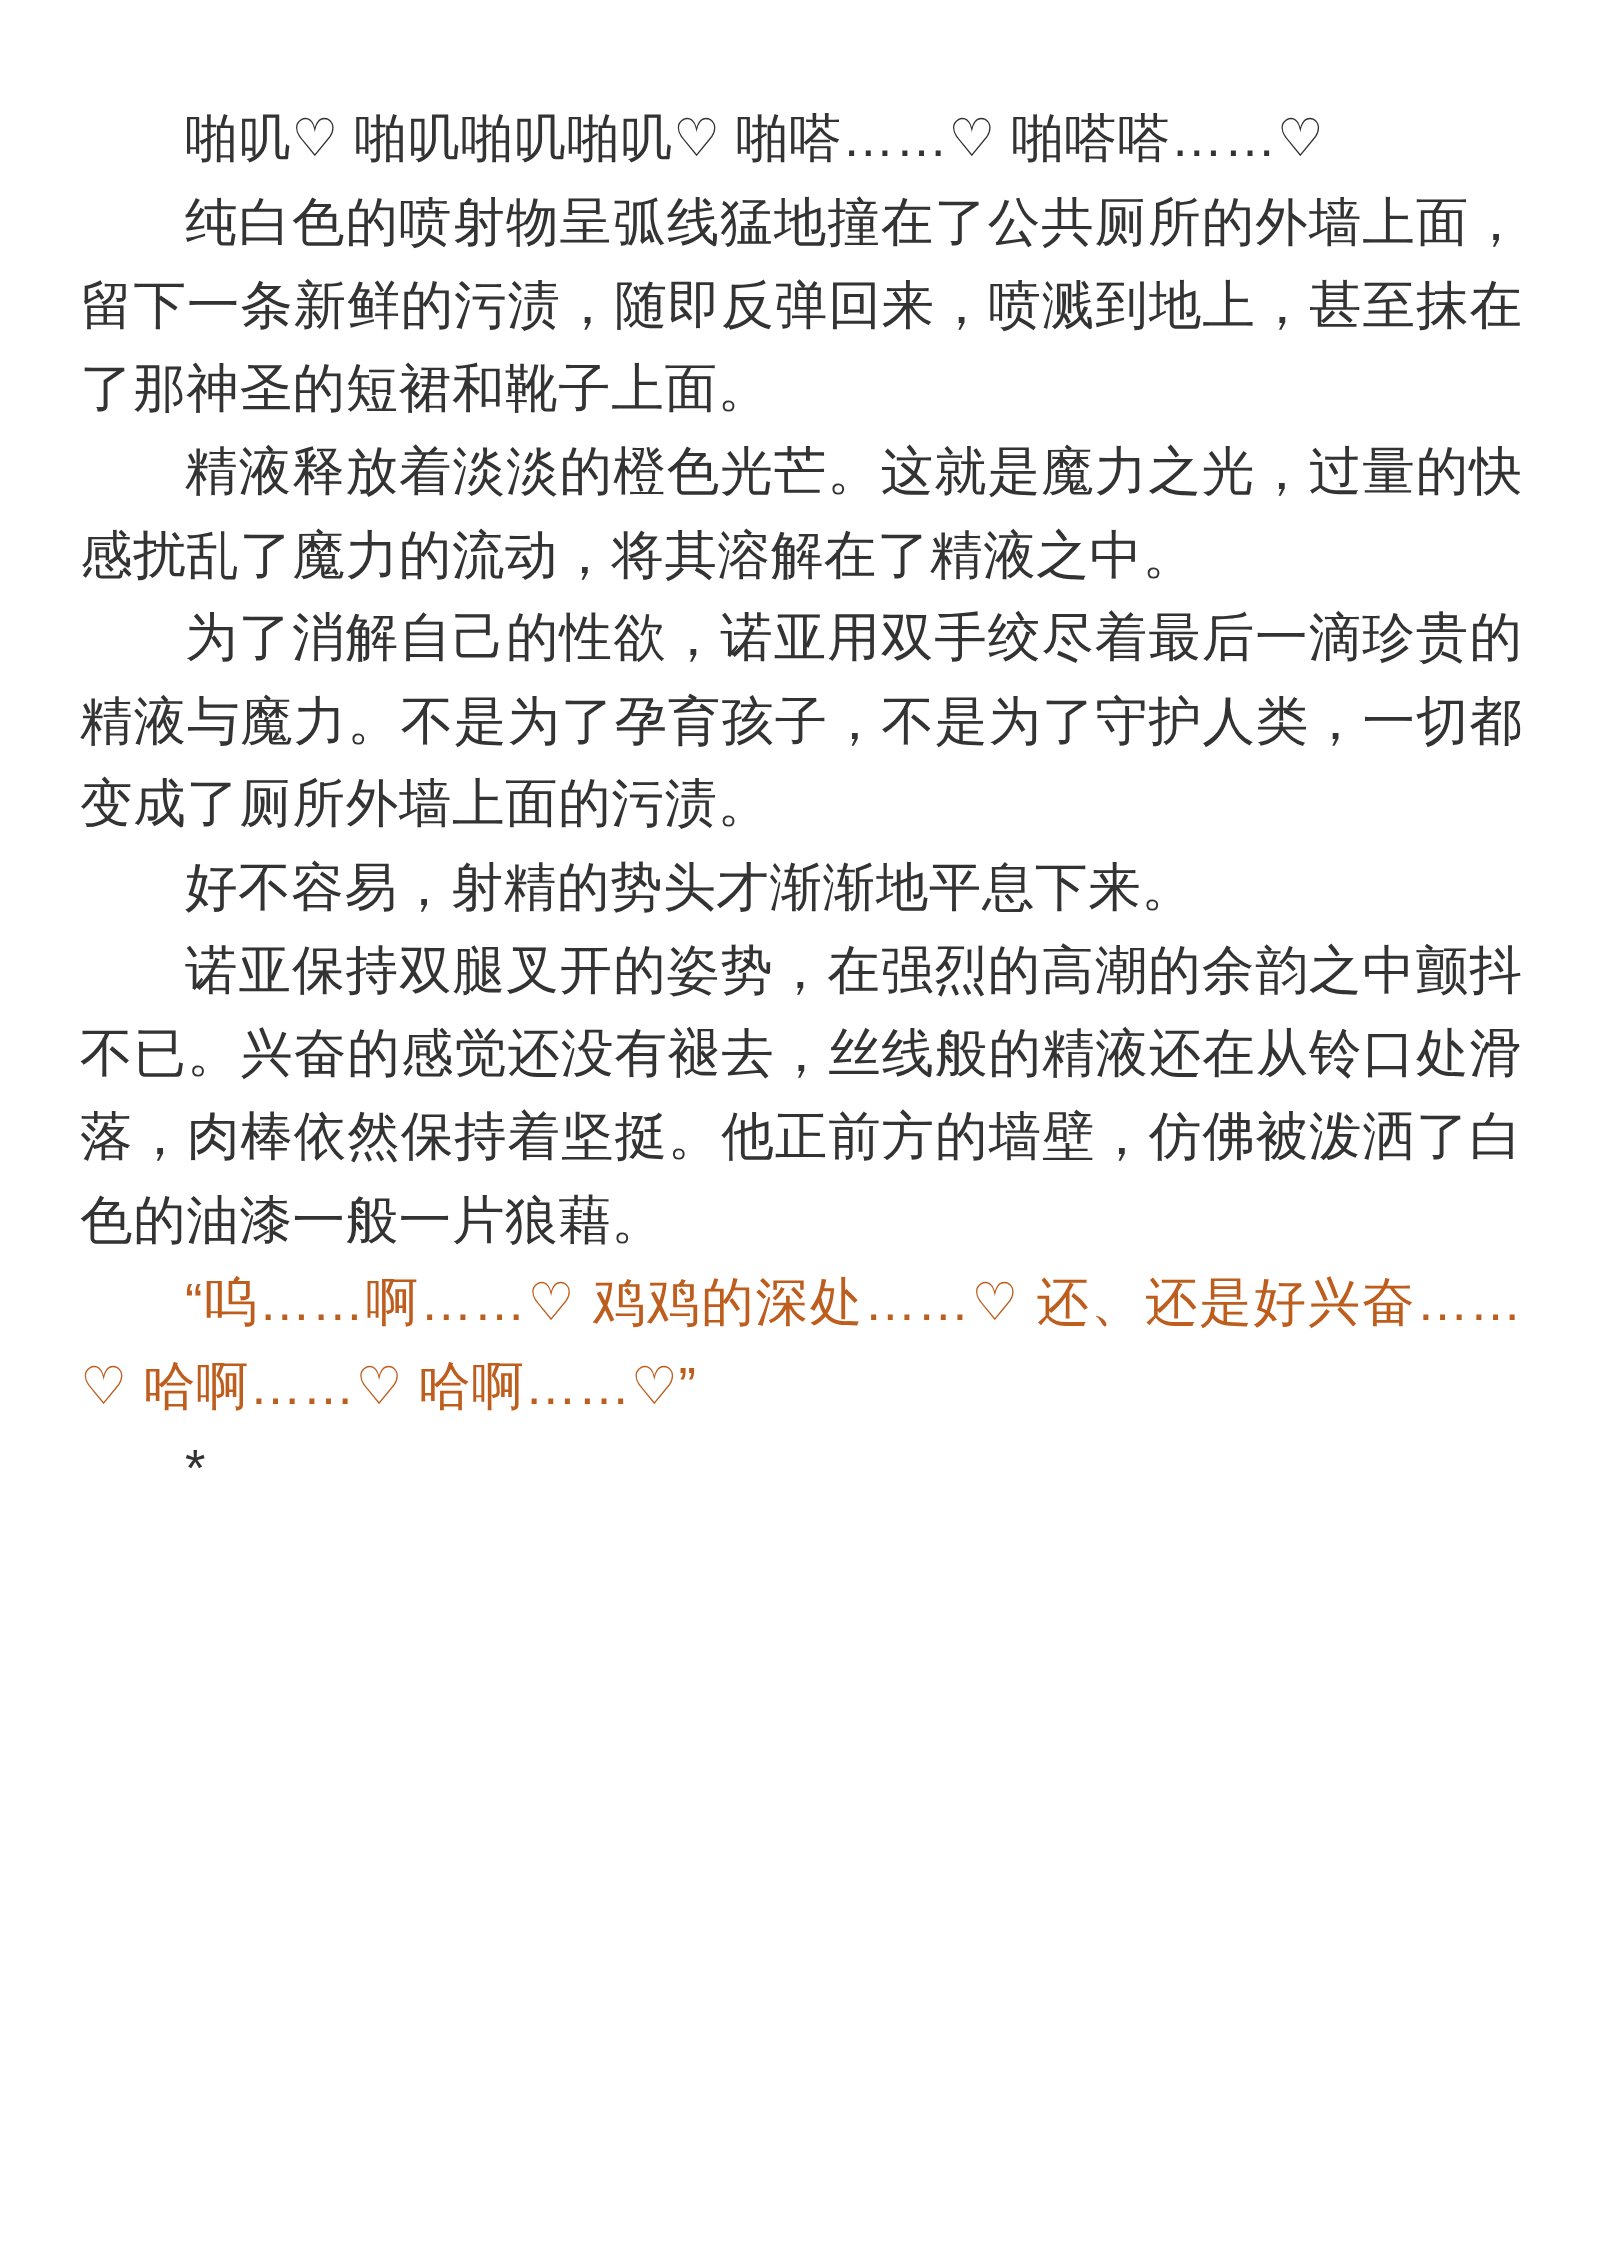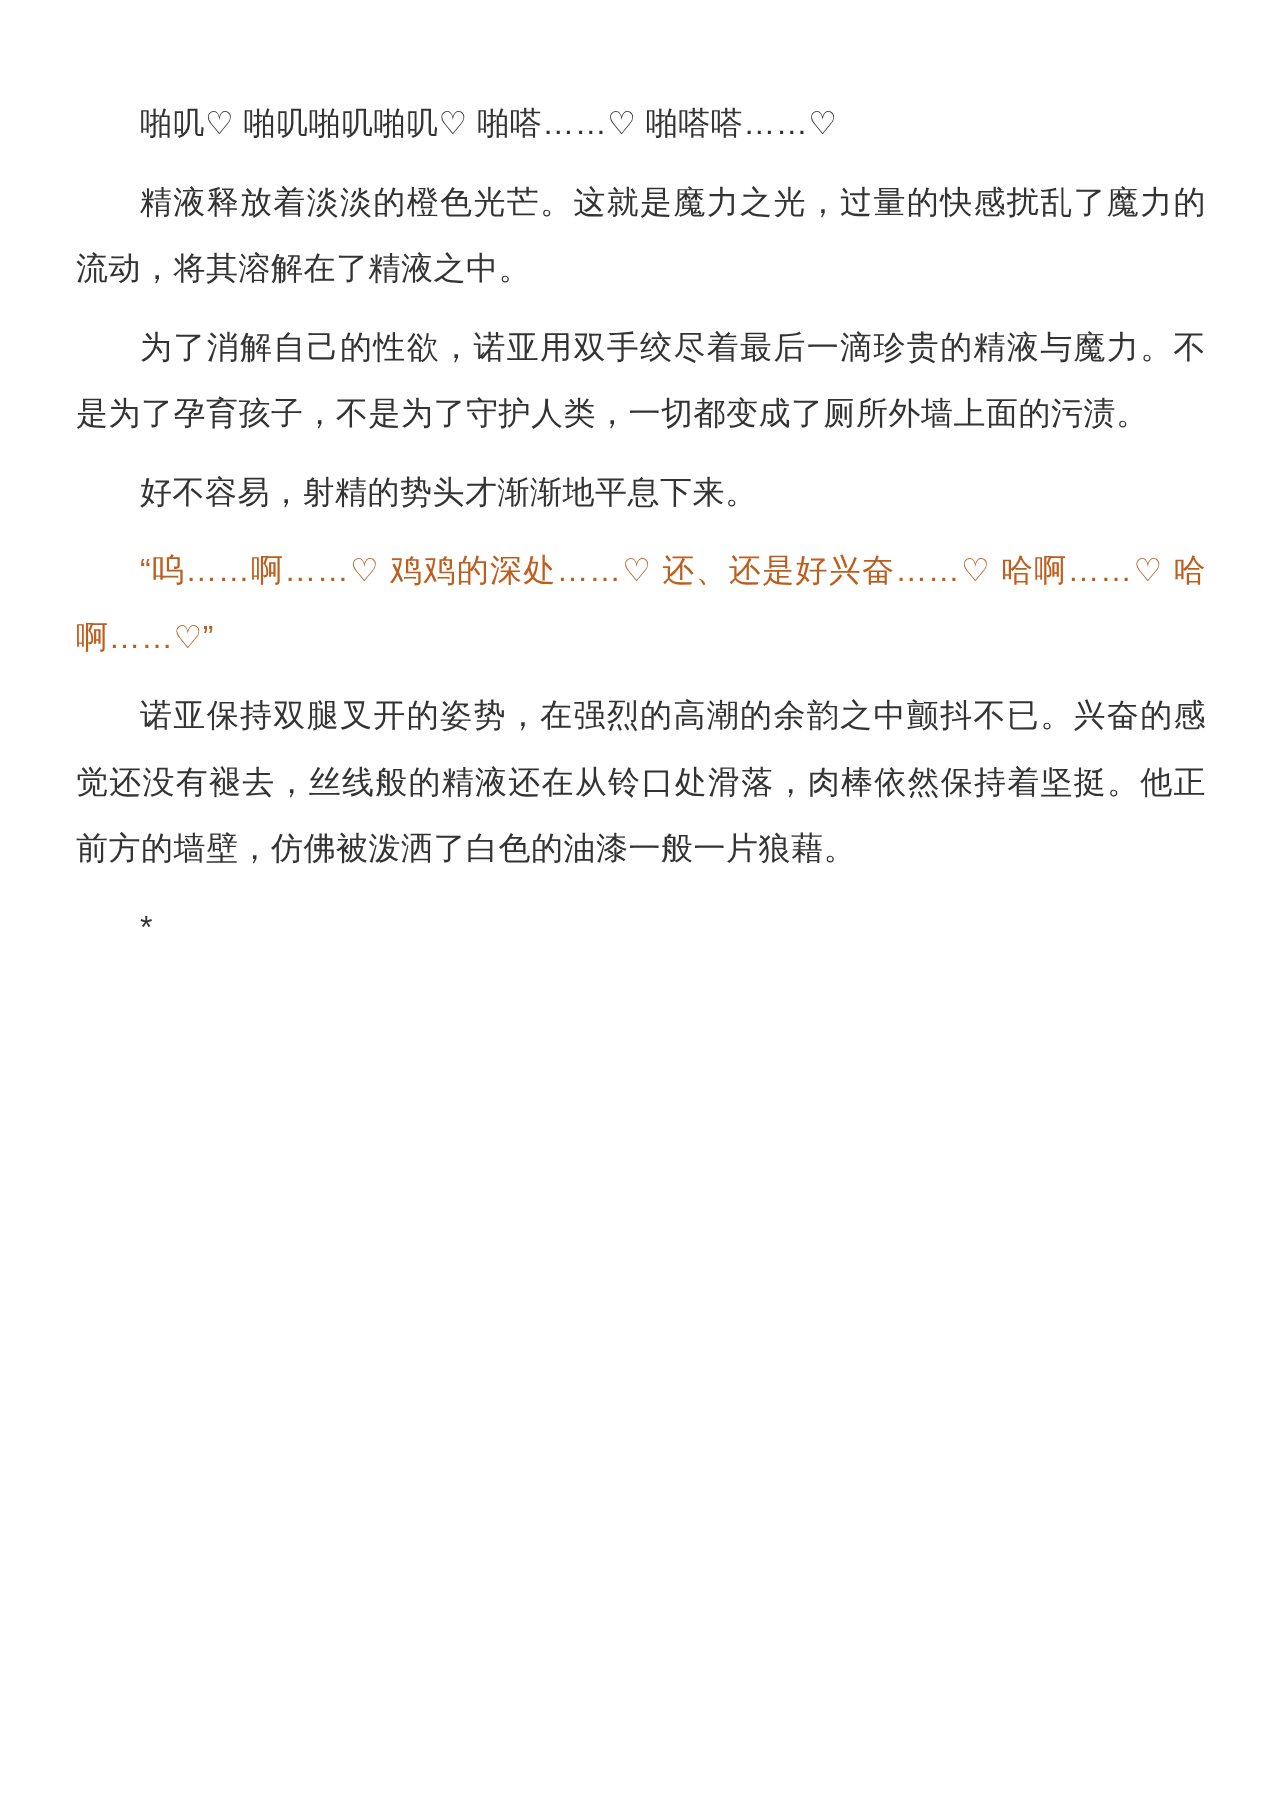--- a/index.html
+++ b/index.html
@@ -11,22 +11,22 @@
     position: relative;
     width: 1280px;
     height: 1810px;
     box-sizing: border-box;
     background: var(--page-bg, #ffffff);
     padding: 78px 62px 0 64px;
     overflow: hidden;
     font-family: "Liberation Sans", "DejaVu Sans", sans-serif;
   }
   .para {
-    margin: 12px;
-    font-size: 32px;
+    margin: 0;
+    font-size: 42px;
     line-height: 66.5px;
     letter-spacing: 0.5px;
     text-align: justify;
     text-indent: 2em;
     color: var(--text-color, #333333);
     word-break: break-all;
   }
   .para.dialogue {
     color: var(--dialogue-color, #be5e1e);
   }
@@ -34,20 +34,21 @@
   .para.section-break {
     text-align: left;
   }
 </style>
 </head>
 <body>
 
 <main class="page">
   <div id="paragraphs">
       <p class="para sfx">啪叽♡ 啪叽啪叽啪叽♡ 啪嗒……♡ 啪嗒嗒……♡</p>
+      <p class="para narration">纯白色的喷射物呈弧线猛地撞在了公共厕所的外墙上面，留下一条新鲜的污渍，随即反弹回来，喷溅到地上，甚至抹在了那神圣的短裙和靴子上面。</p>
       <p class="para narration">精液释放着淡淡的橙色光芒。这就是魔力之光，过量的快感扰乱了魔力的流动，将其溶解在了精液之中。</p>
       <p class="para narration">为了消解自己的性欲，诺亚用双手绞尽着最后一滴珍贵的精液与魔力。不是为了孕育孩子，不是为了守护人类，一切都变成了厕所外墙上面的污渍。</p>
       <p class="para narration">好不容易，射精的势头才渐渐地平息下来。</p>
+      <p class="para narration">诺亚保持双腿叉开的姿势，在强烈的高潮的余韵之中颤抖不已。兴奋的感觉还没有褪去，丝线般的精液还在从铃口处滑落，肉棒依然保持着坚挺。他正前方的墙壁，仿佛被泼洒了白色的油漆一般一片狼藉。</p>
       <p class="para dialogue">“呜……啊……♡ 鸡鸡的深处……♡ 还、还是好兴奋……♡ 哈啊……♡ 哈啊……♡”</p>
-      <p class="para narration">诺亚保持双腿叉开的姿势，在强烈的高潮的余韵之中颤抖不已。兴奋的感觉还没有褪去，丝线般的精液还在从铃口处滑落，肉棒依然保持着坚挺。他正前方的墙壁，仿佛被泼洒了白色的油漆一般一片狼藉。</p>
       <p class="para section-break">*</p>
     </div>
 </main>
 
 </body></html>

